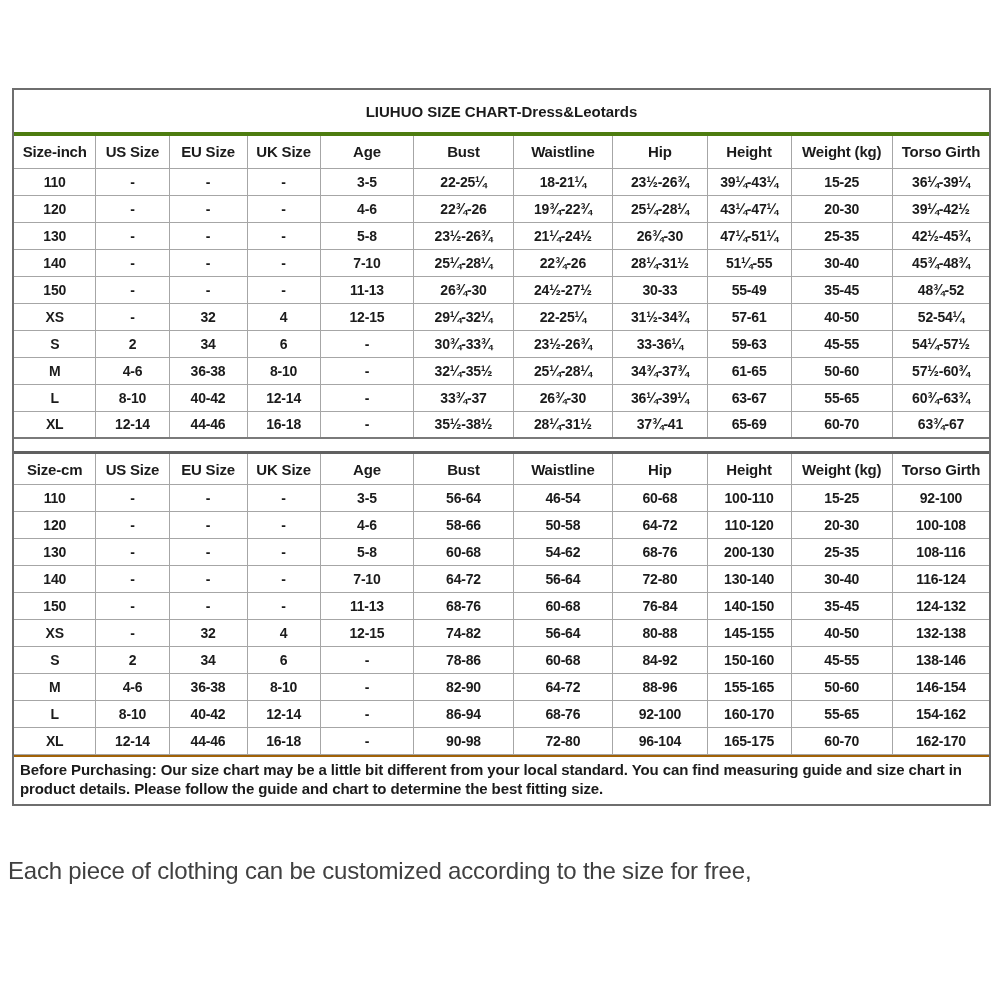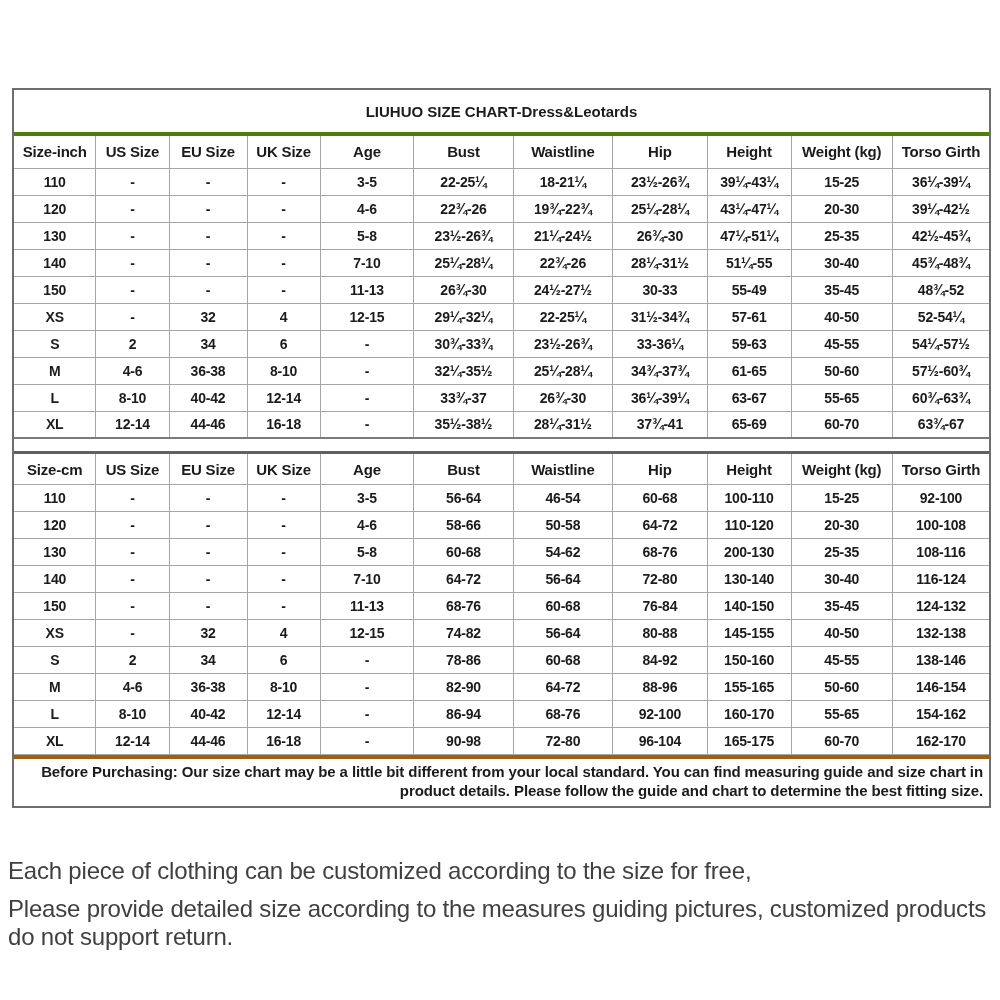--- a/index.html
+++ b/index.html
@@ -59,23 +59,23 @@
   .size-table th:nth-child(8),  .size-table td:nth-child(8)  { width: 9.7%; }
   .size-table th:nth-child(9),  .size-table td:nth-child(9)  { width: 8.6%; }
   .size-table th:nth-child(10), .size-table td:nth-child(10) { width: 10.4%; }
   .size-table th:nth-child(11), .size-table td:nth-child(11) { width: 9.9%; }
 
   #table-inch { border-bottom: 2px solid #7a7a7a; }
   .table-gap { height: 12px; background: #fff; }
   #table-cm { border-top: 3px solid #606060; }
 
   .note-row {
-    border-top: 4px solid #a16207;
+    border-top: 2px solid #a16207;
     padding: 4px 6px 5px 6px;
-    text-align: right;
+    text-align: left;
     font-size: 15px;
     font-weight: 700;
     line-height: 1.25;
     letter-spacing: -0.1px;
   }
 
   .footer-text {
     position: absolute;
     left: 8px;
     width: 990px;
@@ -397,15 +397,14 @@
           </tr>
         </tbody>
     </table>
 
     <div class="note-row">Before Purchasing: Our size chart may be a little bit different from your local standard. You can find measuring guide and size chart in product details. Please follow the guide and chart to determine the best fitting size.</div>
 
   </div>
 
   <div class="footer-text" id="footer-line-1">Each piece of clothing can be customized according to the size for free,</div>
 
-  <div class="footer-text" id="footer-line-2">Please provide detailed size according to the measures guiding pictures, customized products do not support return.</div>
 
 </div>
 
 </body></html>

